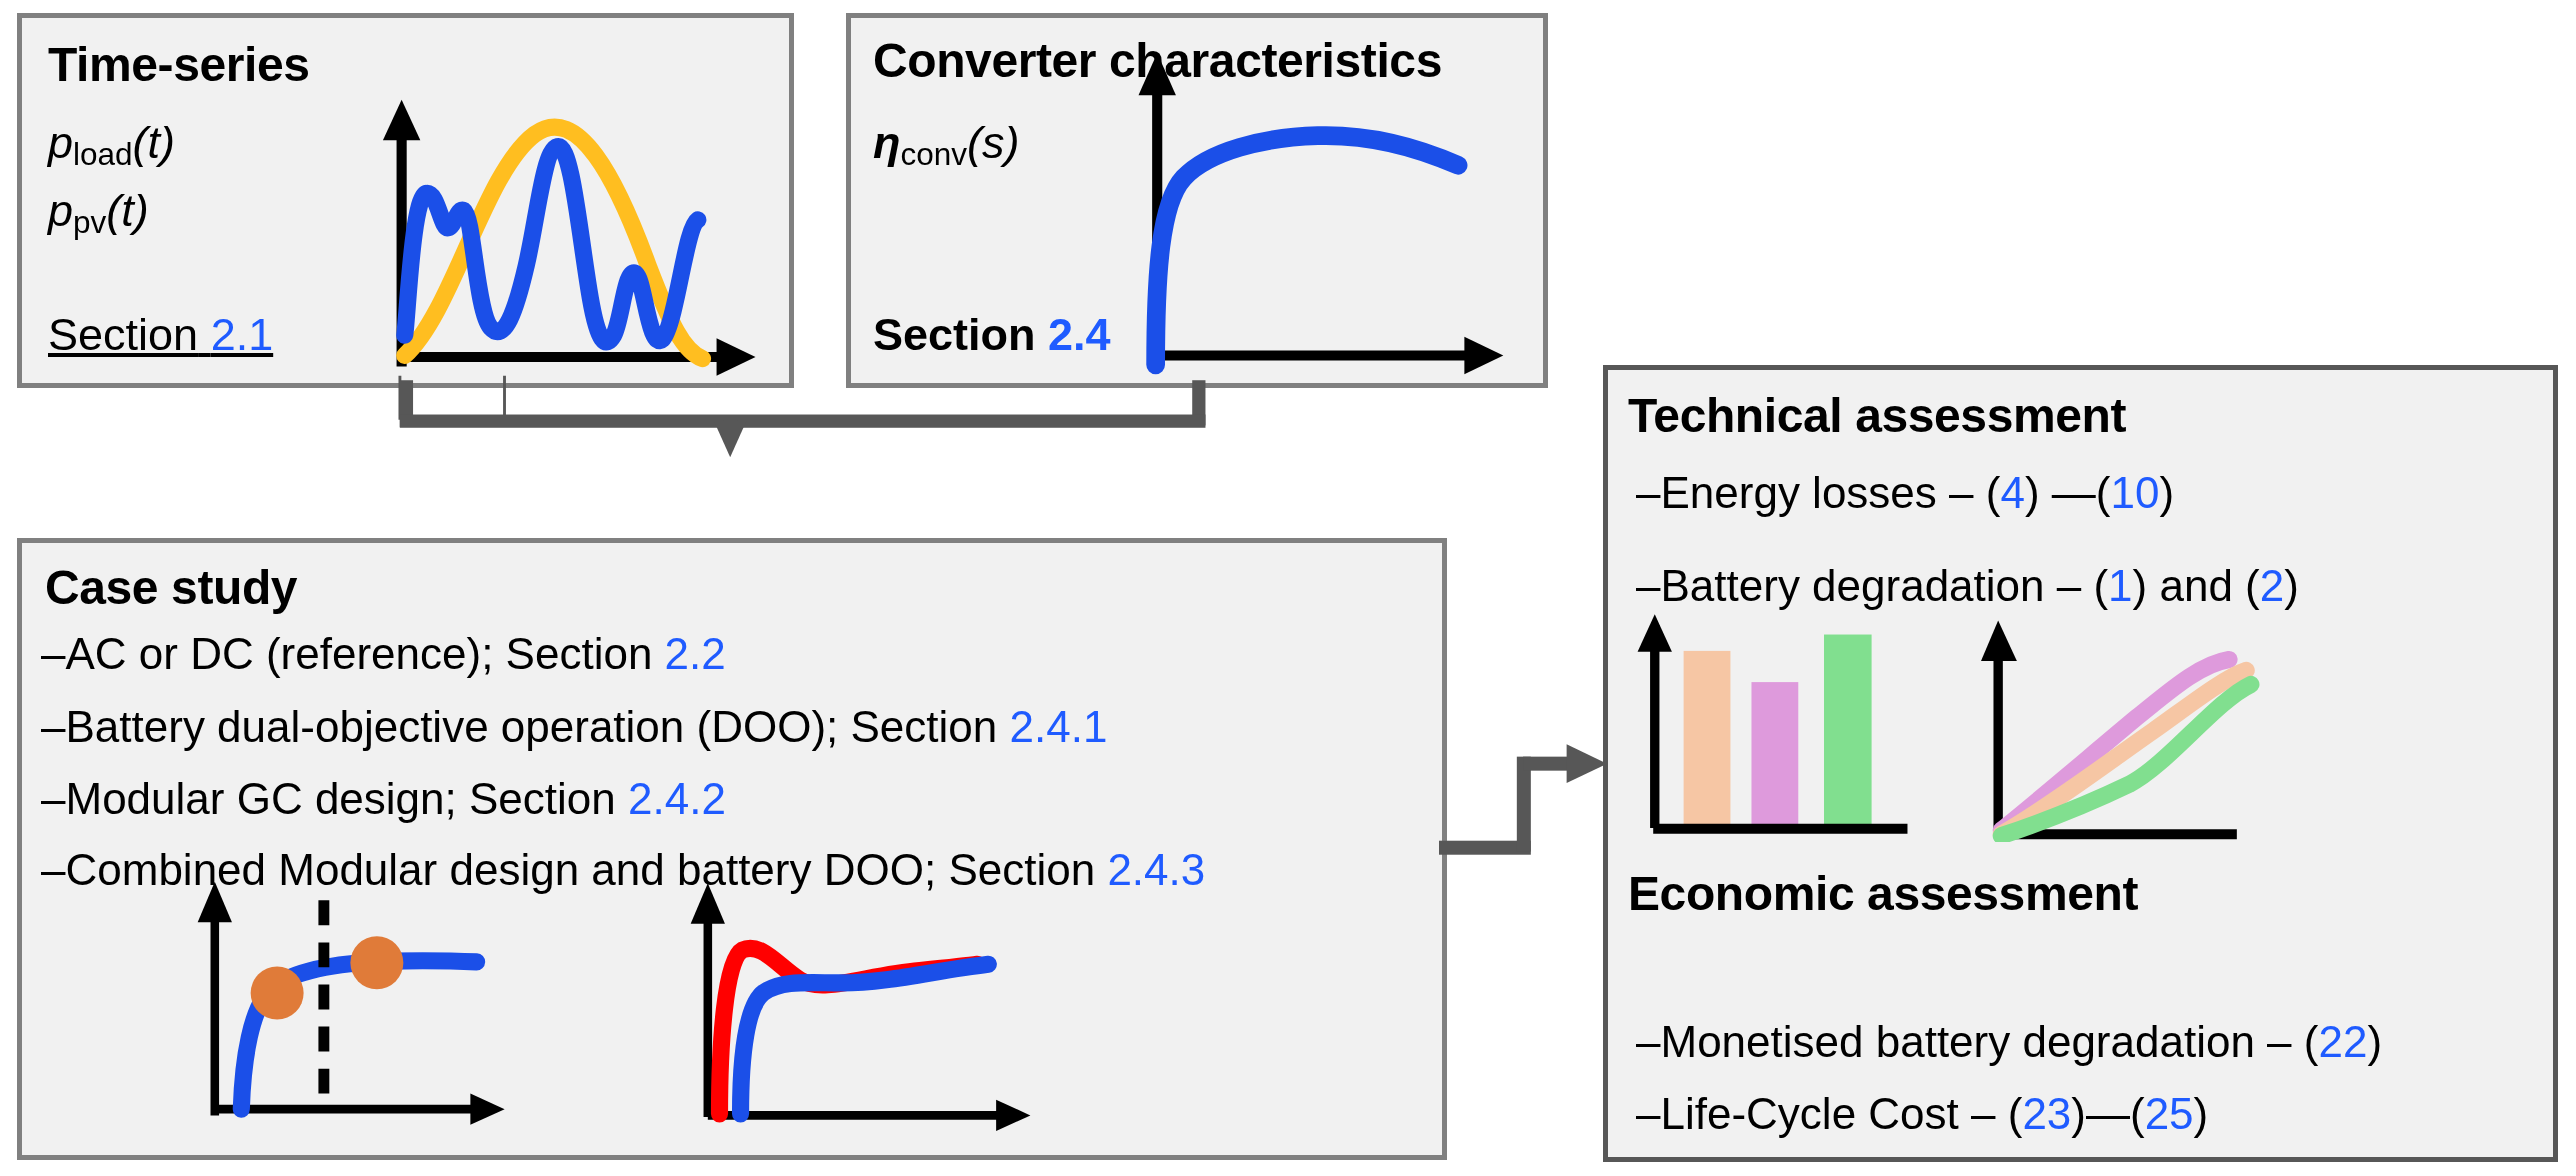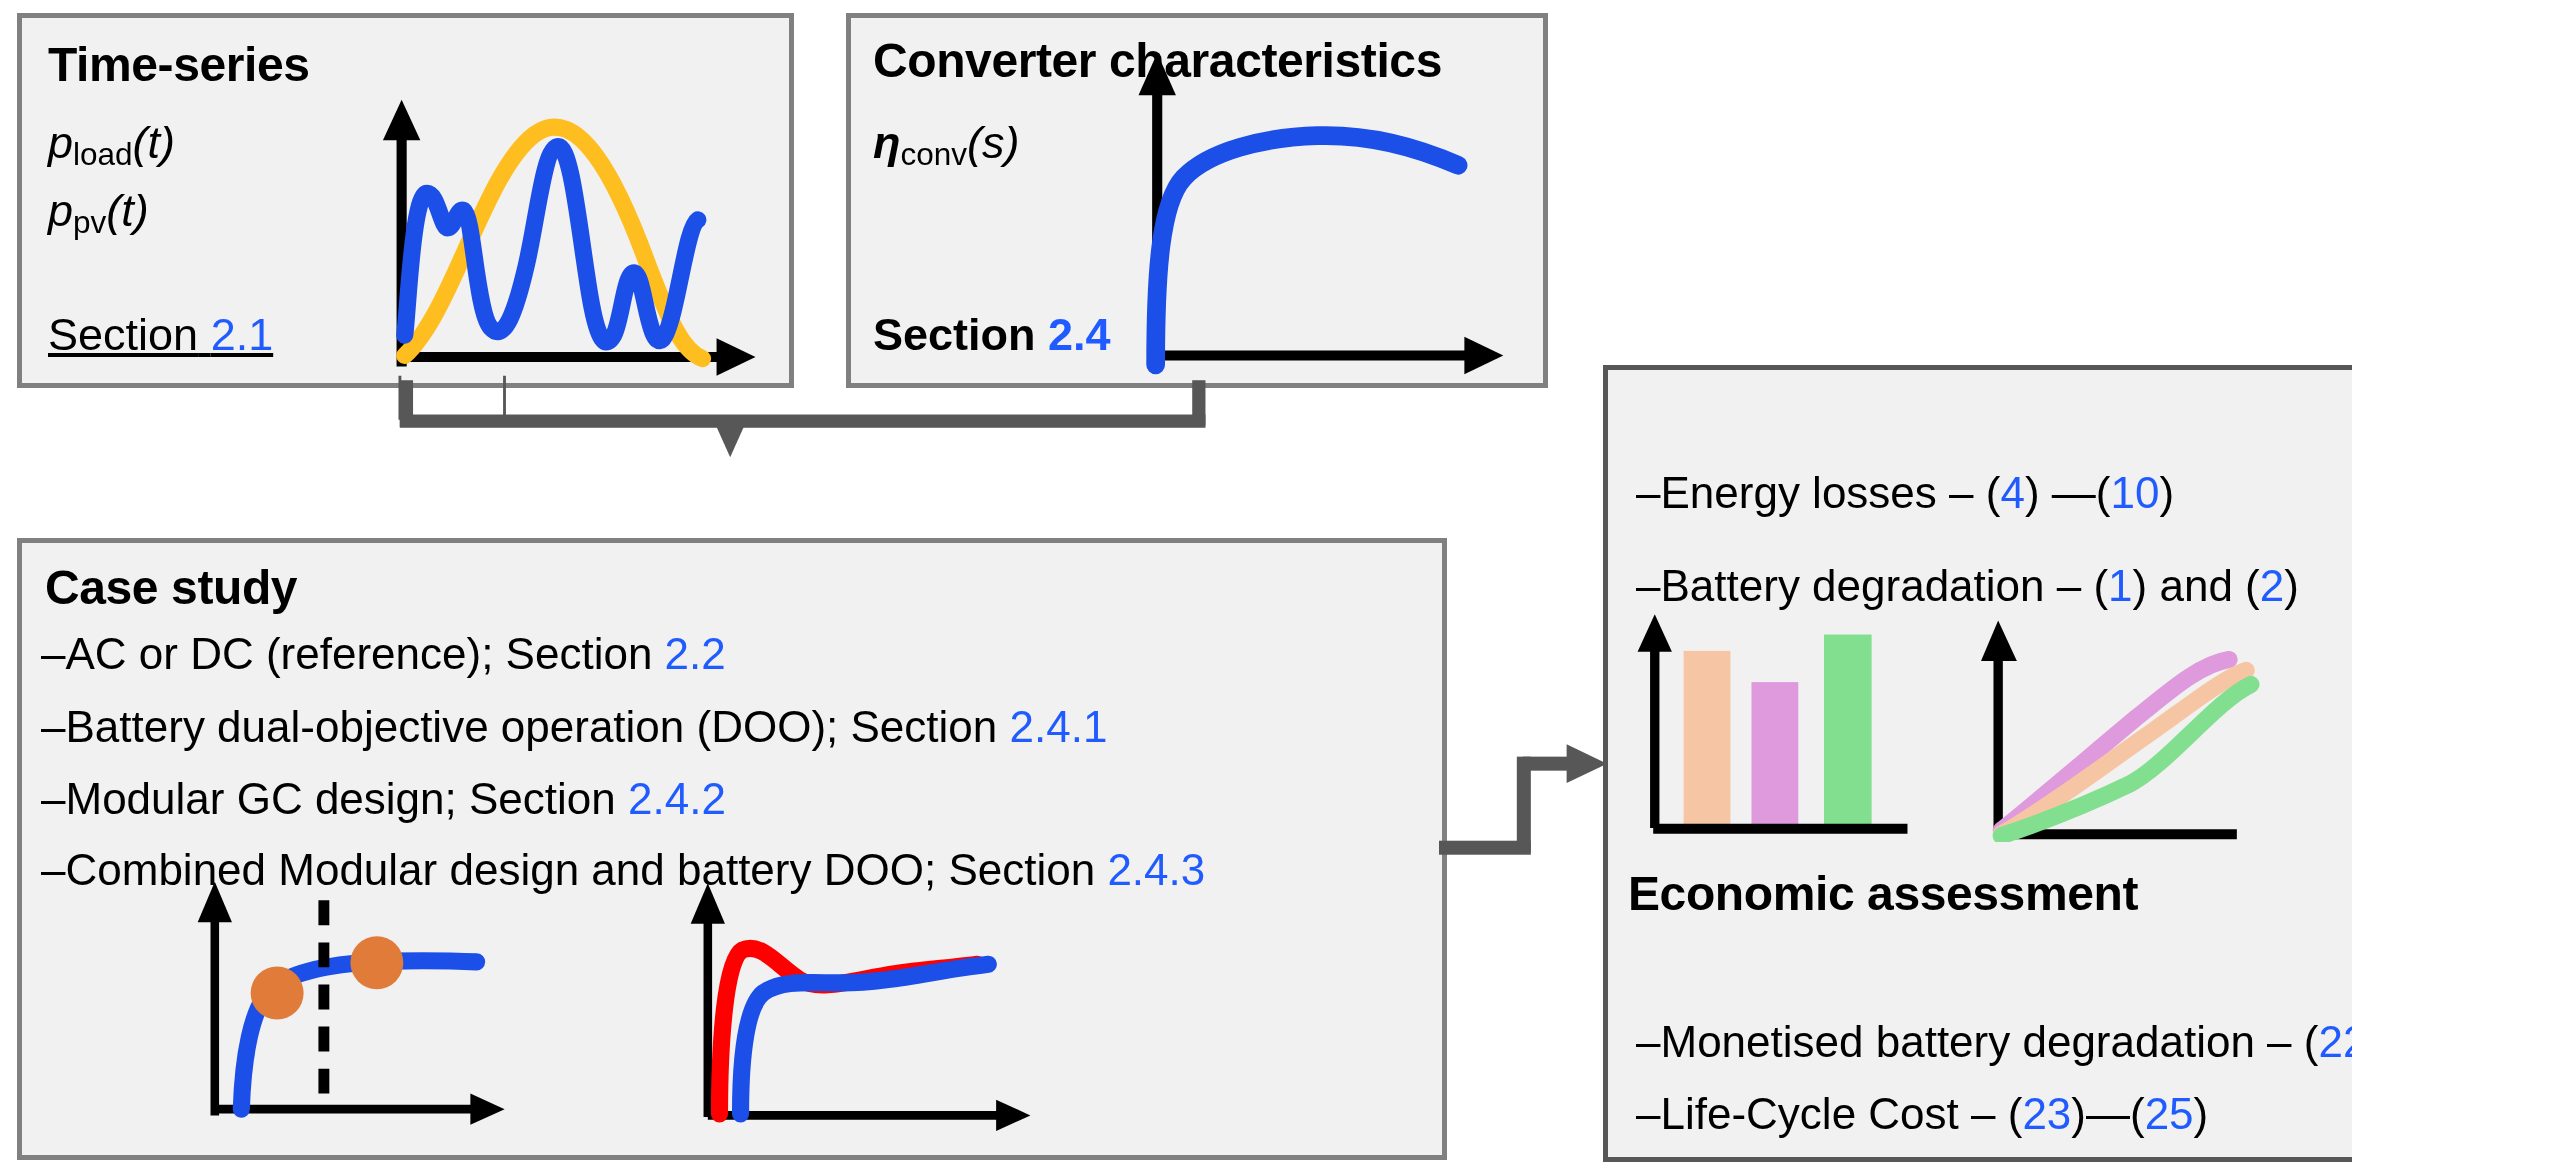--- a/index.html
+++ b/index.html
@@ -2,21 +2,21 @@
 <html style="font-size:12.5px"><head>
 <meta charset="utf-8">
 <style>
   html, body {
     margin: 0;
     padding: 0;
     background: #ffffff;
   }
   #canvas {
     position: relative;
-    width: 2352px;
+    width: 2576px;
     height: 1177px;
     background: #ffffff;
     font-family: "Liberation Sans", sans-serif;
     overflow: hidden;
   }
   .box {
     position: absolute;
     background: #f1f1f1;
     border: 5.5px solid #808080;
     box-sizing: border-box;
@@ -179,20 +179,21 @@
   <svg class="connector" style="left:1439px; top:702px;" width="179" height="156" viewBox="0 0 230 200">
     <rect x="0" y="178" width="118" height="18" fill="#575757"></rect>
     <rect x="100" y="70" width="18" height="122" fill="#575757"></rect>
     <rect x="108" y="70" width="78" height="18" fill="#575757"></rect>
     <polygon points="216,79 164,54 164,104" fill="#575757"></polygon>
   </svg>
 
   <div class="box box-dark" style="left:1603px; top:365px; width:955px; height:797px;">
   </div>
 
+  <div class="box-title" style="left:1628px; top:388px; font-size:48px;">Technical assessment</div>
 
   <div class="txt" style="left:1636px; top:468px; font-size:44px;">
     <span>–</span><span>Energy losses – (</span><span class="blue-ref">4</span><span>) —(</span><span class="blue-ref">10</span><span>)</span>
   </div>
 
   <div class="txt" style="left:1636px; top:561px; font-size:44px;">
     <span>–</span><span>Battery degradation – (</span><span class="blue-ref">1</span><span>) and (</span><span class="blue-ref">2</span><span>)</span>
   </div>
 
   <svg class="mini" style="left:1622px; top:608px;" width="312" height="234" viewBox="0 0 400 300">

